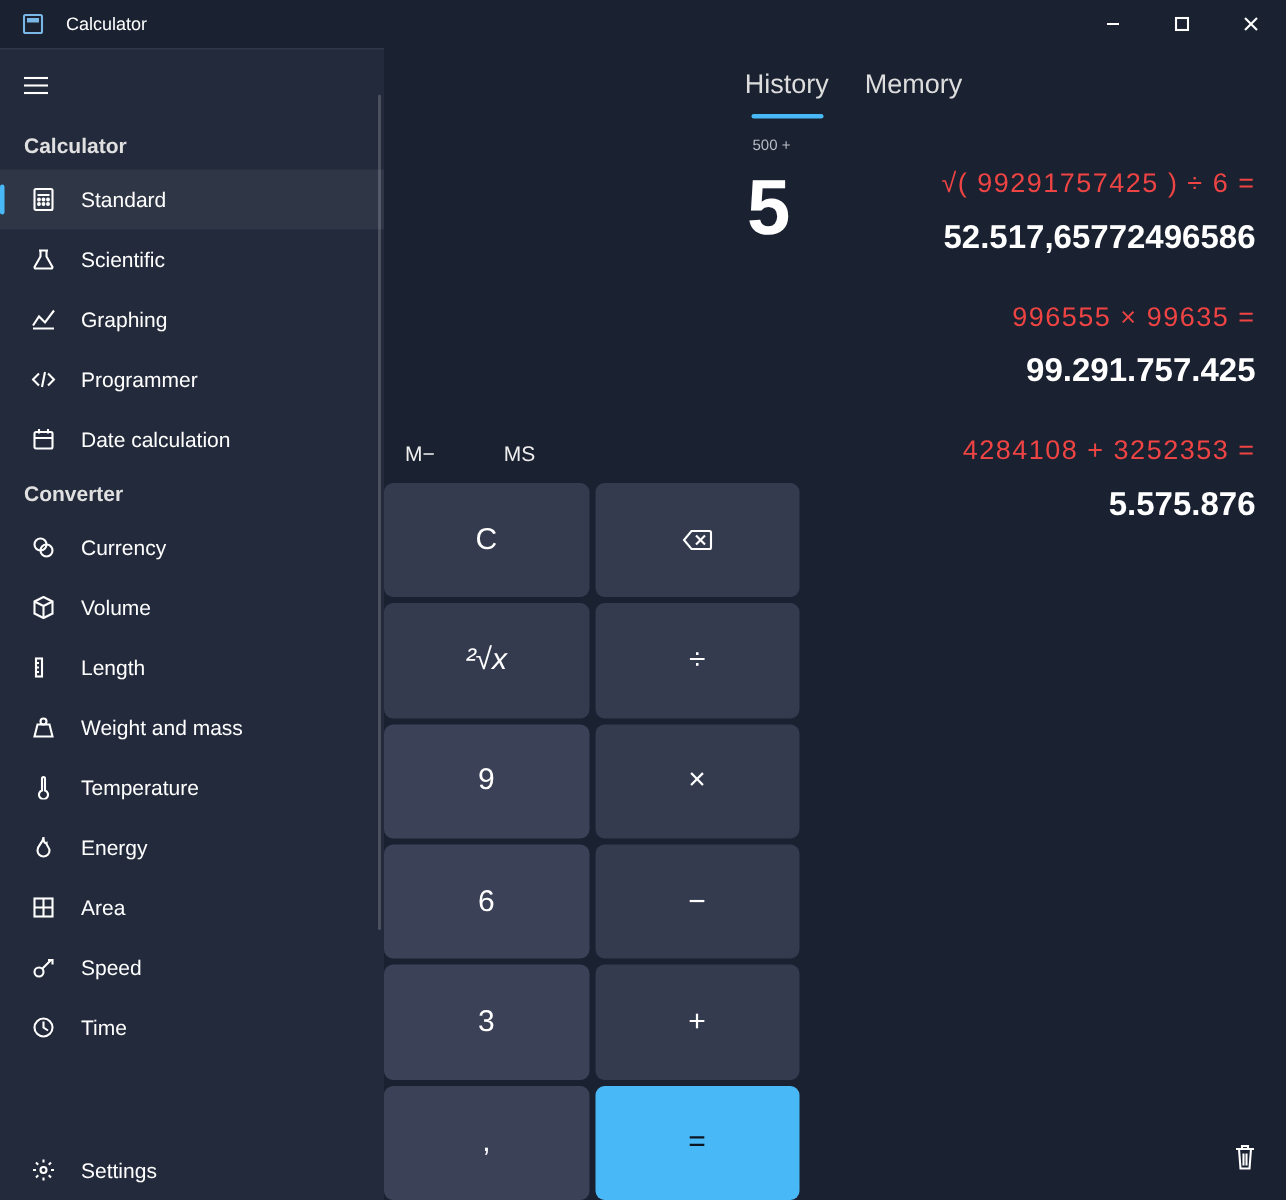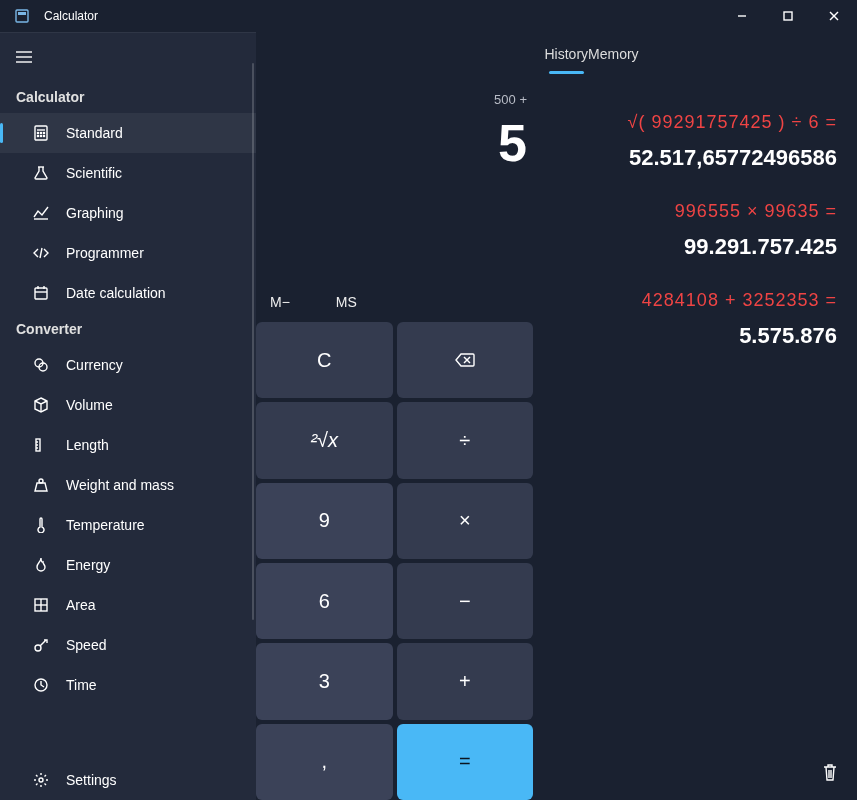--- a/index.html
+++ b/index.html
@@ -10,33 +10,33 @@
   .titlebar .title { font-size: 12px; color: #fff; }
   .wincontrols { margin-left: auto; display: flex; }
   .wincontrols .btn { width: 46px; height: 32px; display: flex; align-items: center; justify-content: center; }
   
   .main { display: flex; height: calc(100% - 32px); position: relative; }
   
   .sidebar { width: 256px; background: #232a3b; border-top: 1px solid rgba(255,255,255,0.06); position: relative; display: flex; flex-direction: column; }
   .sidebar::after { content: ""; position: absolute; right: 2px; top: 30px; bottom: 180px; width: 2px; background: rgba(255,255,255,0.18); border-radius: 1px; }
   .hamburger { width: 48px; height: 48px; display: flex; align-items: center; justify-content: center; }
   .section-header { font-size: 14px; font-weight: 600; padding: 8px 16px; color: #e0e0e0; }
-  .navitem { height: 40px; display: flex; align-items: center; padding-left: 32px; gap: 16px; font-size: 14px; color: #fff; position: relative; }
+  .navitem { height: 40px; display: flex; align-items: center; padding-left: 20px; gap: 16px; font-size: 14px; color: #fff; position: relative; }
   .navitem.active { background: rgba(255,255,255,0.06); }
   .navitem.active::before { content:""; position:absolute; left:0; top:10px; bottom:10px; width:3px; background:#49b8f6; border-radius:2px; }
   .navitem .icon { width: 18px; height: 18px; display:flex; align-items:center; justify-content:center; flex-shrink:0; }
   .settings-row { margin-top: auto; }
   
   .center { flex: 1; background: #1a2130; position: relative; }
-  .tabs { position: absolute; top: 14px; left: 50%; transform: translateX(-60px); display:flex; font-size:14px;margin-left:48px; }
+  .tabs { position: absolute; top: 14px; left: 50%; transform: translateX(-60px); display:flex; gap:24px; font-size:18px; }
   .tab { position: relative; padding-bottom: 8px; color: #ddd; }
   .tab.active::after { content:""; position:absolute; bottom:-4px; left: 4px; right: 4px; height:3px; background:#49b8f6; border-radius:2px; }
   
   .display { position:absolute; top: 60px; right: 330px; text-align:right; width: 270px; }
-  .expr { font-size: 13px; color: #b8bcc6; margin-bottom: 6px; }
+  .expr { font-size: 10px; color: #b8bcc6; margin-bottom: 6px; }
   .result { font-size: 52px; font-weight: 600; color:#fff; }
   
   .memrow { position:absolute; top:250px; left:0; right:320px; height:40px; display:flex; align-items:center; padding-left:14px; gap:46px; font-size:14px; color:#eee;}
   
   .keypad { position:absolute; top:290px; left:0; right:320px; bottom:0; display:grid; grid-template-columns: 1fr 1fr; grid-auto-rows: 1fr; gap:4px; padding-right:4px; }
   .key { background:#2b3246; border-radius:6px; display:flex; align-items:center; justify-content:center; font-size:20px; color:#fff; }
   .key.op { background:#343b4f; }
   .key.eq { background:#49b8f6; color:#0b1420; }
   .key.num { background:#3b4258; }
   

